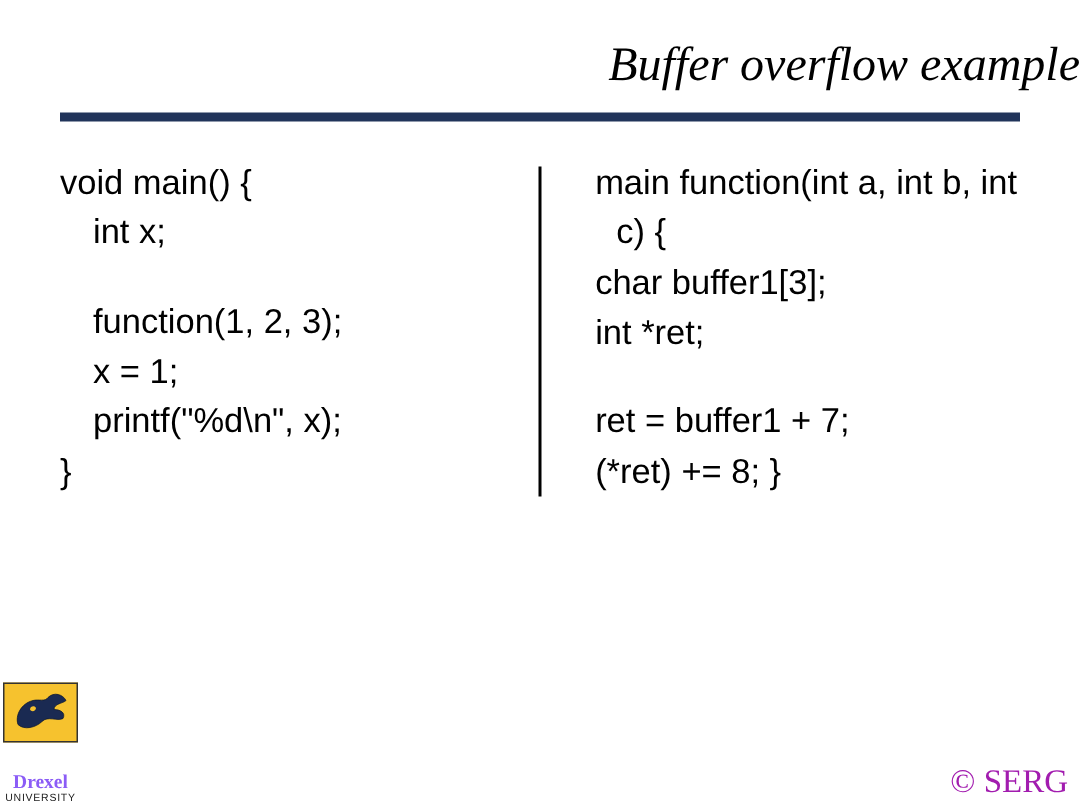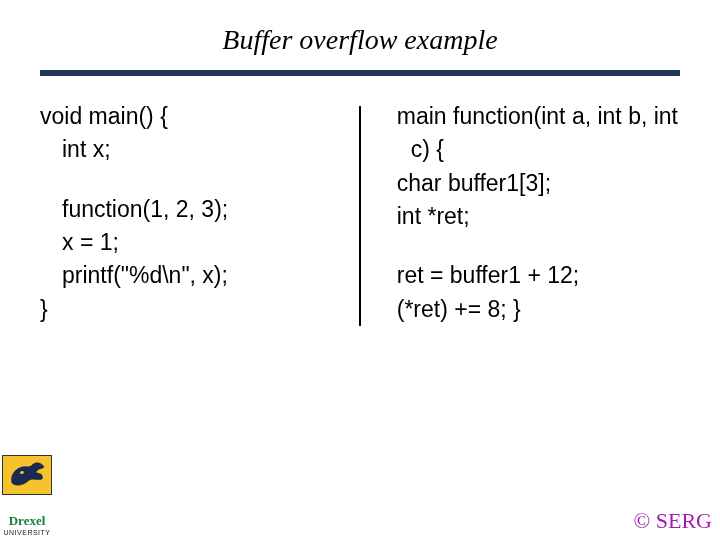--- a/index.html
+++ b/index.html
@@ -7,22 +7,22 @@
     width: 720px;
     height: 540px;
     background: #fff;
     font-family: Arial, Helvetica, sans-serif;
     position: relative;
     overflow: hidden;
   }
   .title {
     font-family: "Times New Roman", Times, serif;
     font-style: italic;
-    font-size: 28px;
-    text-align: center;
+    font-size: 32px;
+    text-align: right;
     padding-top: 24px;
     padding-bottom: 14px;
     color: #000;
   }
   .title-rule {
     height: 6px;
     background: #21345a;
     margin: 0 40px 24px 40px;
   }
   .cols {
@@ -62,21 +62,21 @@
     border: 1px solid #333;
     display: flex;
     align-items: center;
     justify-content: center;
   }
   .logo-box svg { display: block; }
   .logo-label {
     font-family: "Times New Roman", Times, serif;
     font-weight: bold;
     font-size: 13px;
-    color: #15803d;
+    color: #8b5cf6;
     margin-top: 18px;
   }
   .logo-sub {
     font-family: Arial, sans-serif;
     font-size: 7px;
     letter-spacing: 0.5px;
     color: #222;
   }
   .copyright {
     position: absolute;
@@ -109,21 +109,21 @@
 
   <div class="divider"></div>
 
   <div class="col col-right">
     <div class="block">
       <div class="hang1">main function(int a, int b, int c) {</div>
       <div class="ind2">char buffer1[3];</div>
       <div class="ind2">int *ret;</div>
     </div>
     <div>
-      <div class="ind2">ret = buffer1 + 12;</div>
+      <div class="ind2">ret = buffer1 + 7;</div>
       <div class="ind2">(*ret) += 8; }</div>
     </div>
   </div>
 </div>
 
 <div class="logo-wrap">
   <div class="logo-box">
     <svg width="42" height="32" viewBox="0 0 42 32">
       <path d="M6 24 C4 18 8 10 16 8 C20 7 24 9 26 6 C30 2 36 4 38 8 C36 10 30 10 30 14 C34 14 38 16 36 20 C32 22 26 18 22 22 C18 26 10 28 6 24 Z" fill="#1a2a52" stroke="#0a1530" stroke-width="0.5"></path>
       <path d="M14 14 C14 12 17 11 18 13 C18 15 15 16 14 14 Z" fill="#f6c22e"></path>

